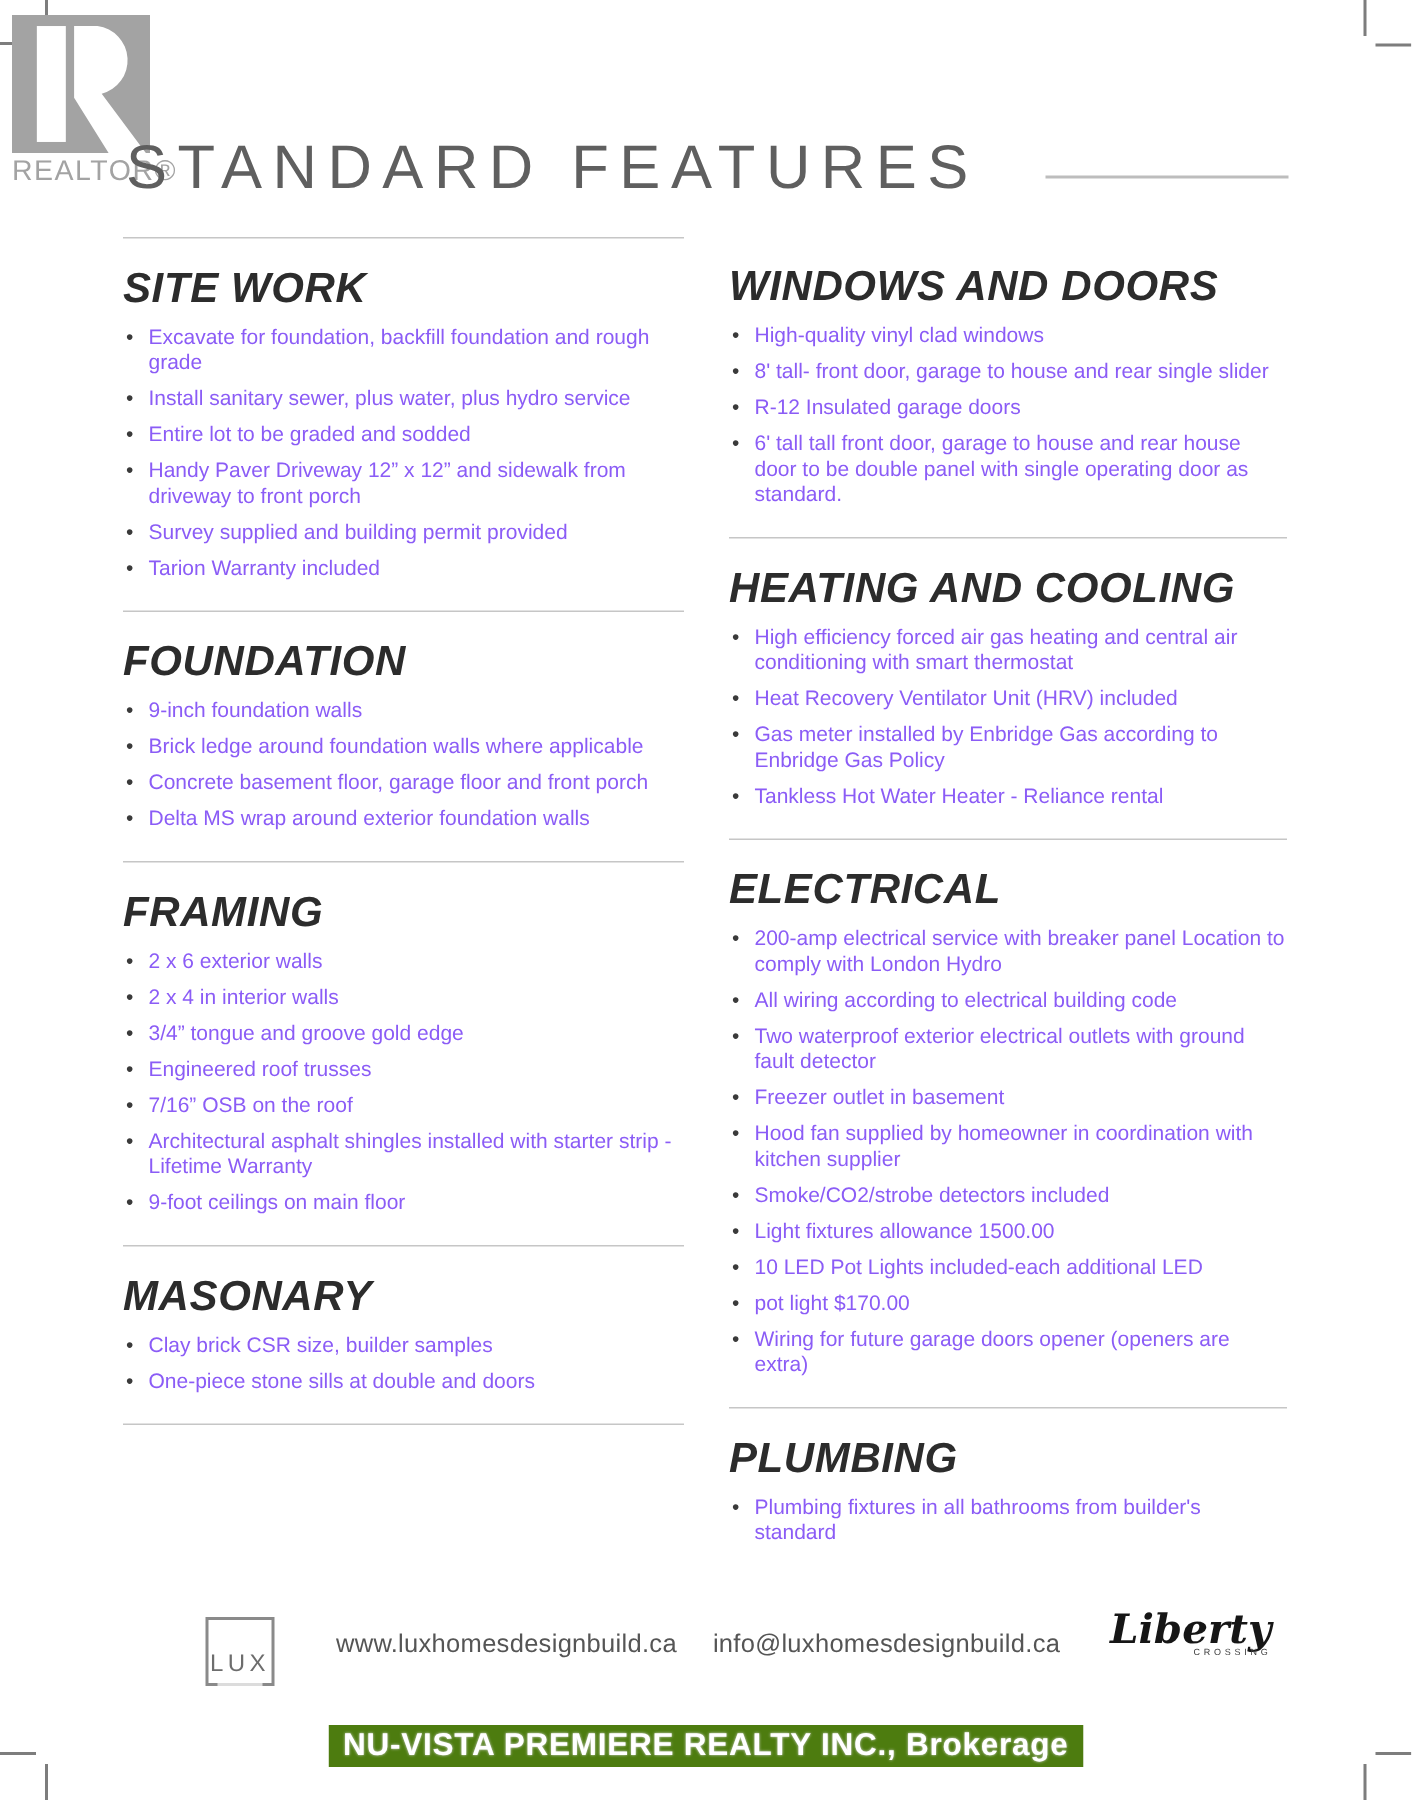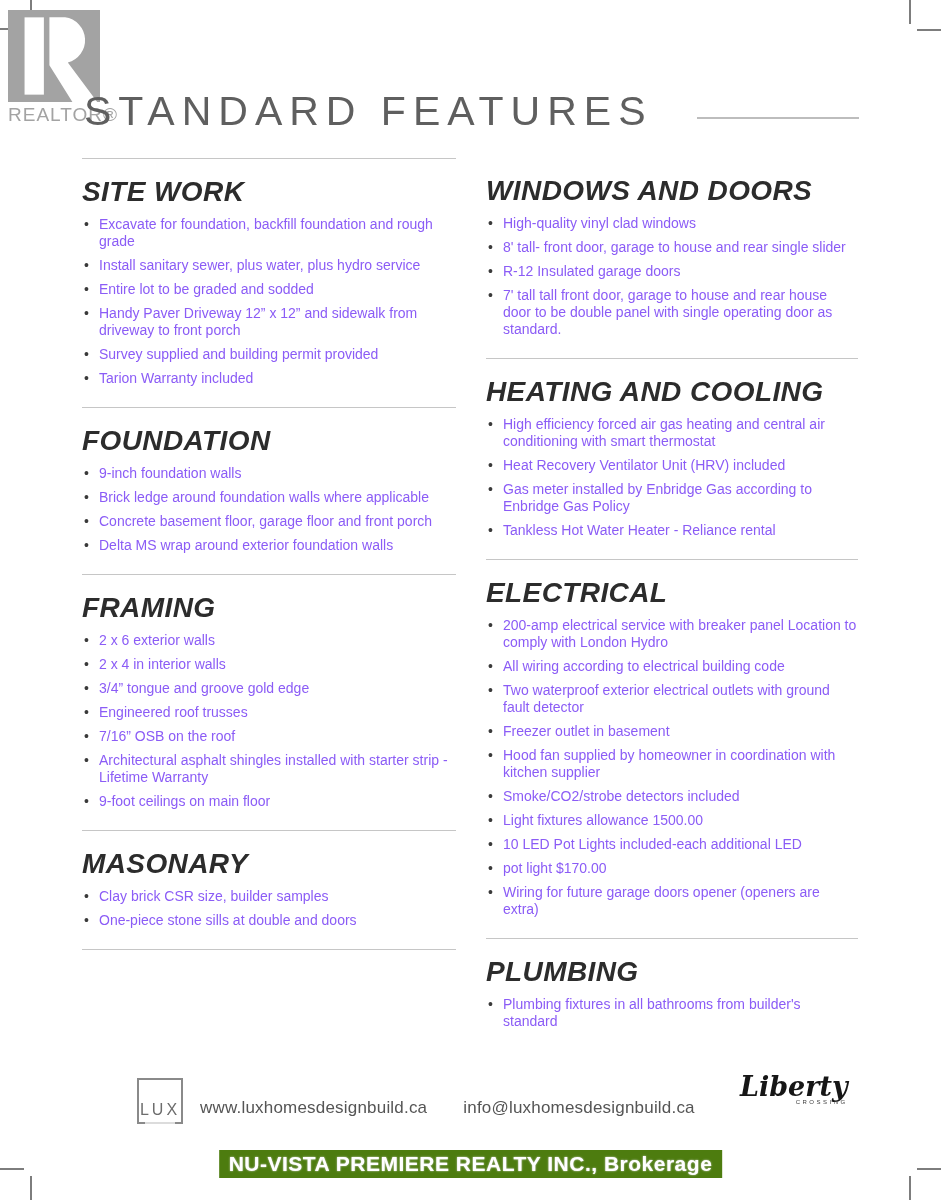--- a/index.html
+++ b/index.html
@@ -30,22 +30,22 @@
   ul.features{list-style:none;margin:0;padding:0;font-size:14px;line-height:17px;color:#8b5cf6;}
   ul.features li{position:relative;padding-left:17px;margin-bottom:7px;}
   ul.features li::before{content:"\2022";position:absolute;left:2px;top:0;color:#3a3a3a;}
   .divider{height:1px;background:#c6c6c6;margin-top:20px;}
 
   
   .lux{position:absolute;left:137px;top:1078px;width:46px;height:46px;border:2px solid #8a8a8a;
        box-sizing:border-box;text-align:center;}
   .lux-text{margin-top:21px;font-size:16px;letter-spacing:3px;color:#6d6d6d;font-weight:400;}
   .lux-sub{width:30px;height:2px;background:#dcdcdc;margin:3px auto 0 auto;}
-  .footer-links{position:absolute;left:200px;top:1086px;display:flex;gap:36px;
-                font-size:17px;color:#555555;letter-spacing:0.2px;white-space:nowrap;margin-top:12px;}
+  .footer-links{position:absolute;left:224px;top:1086px;display:flex;gap:24px;
+                font-size:17px;color:#555555;letter-spacing:0.2px;white-space:nowrap;}
   .liberty{position:absolute;left:740px;top:1072px;text-align:right;color:#161616;}
   .liberty-script{font-family:"DejaVu Serif", serif;font-style:italic;font-weight:700;
                   font-size:27px;line-height:30px;}
   .liberty-sub{font-size:6px;letter-spacing:2.5px;color:#3c3c3c;margin-top:-3px;margin-left:28px;}
 
   
   .brokerage{position:absolute;left:50%;top:1150px;transform:translateX(-50%);
              background:#4d7c0f;color:#ffffff;text-shadow:0 0 2px #d9d9d9;
              font-size:21px;font-weight:700;letter-spacing:0.5px;padding:2px 10px;white-space:nowrap;}
 </style>
@@ -113,21 +113,21 @@
         <li>One-piece stone sills at double and doors</li>
       </ul>
       <div class="divider"></div>
     </div>
   <div class="col col-right" id="col-right">
       <div class="section-title">WINDOWS AND DOORS</div>
       <ul class="features">
         <li>High-quality vinyl clad windows</li>
         <li>8' tall- front door, garage to house and rear single slider</li>
         <li>R-12 Insulated garage doors</li>
-        <li>7' tall tall front door, garage to house and rear house door to be double panel with single operating door as standard.</li>
+        <li>6' tall tall front door, garage to house and rear house door to be double panel with single operating door as standard.</li>
       </ul>
       <div class="divider"></div>
       <div class="section-title">HEATING AND COOLING</div>
       <ul class="features">
         <li>High efficiency forced air gas heating and central air conditioning with smart thermostat</li>
         <li>Heat Recovery Ventilator Unit (HRV) included</li>
         <li>Gas meter installed by Enbridge Gas according to Enbridge Gas Policy</li>
         <li>Tankless Hot Water Heater - Reliance rental</li>
       </ul>
       <div class="divider"></div>

